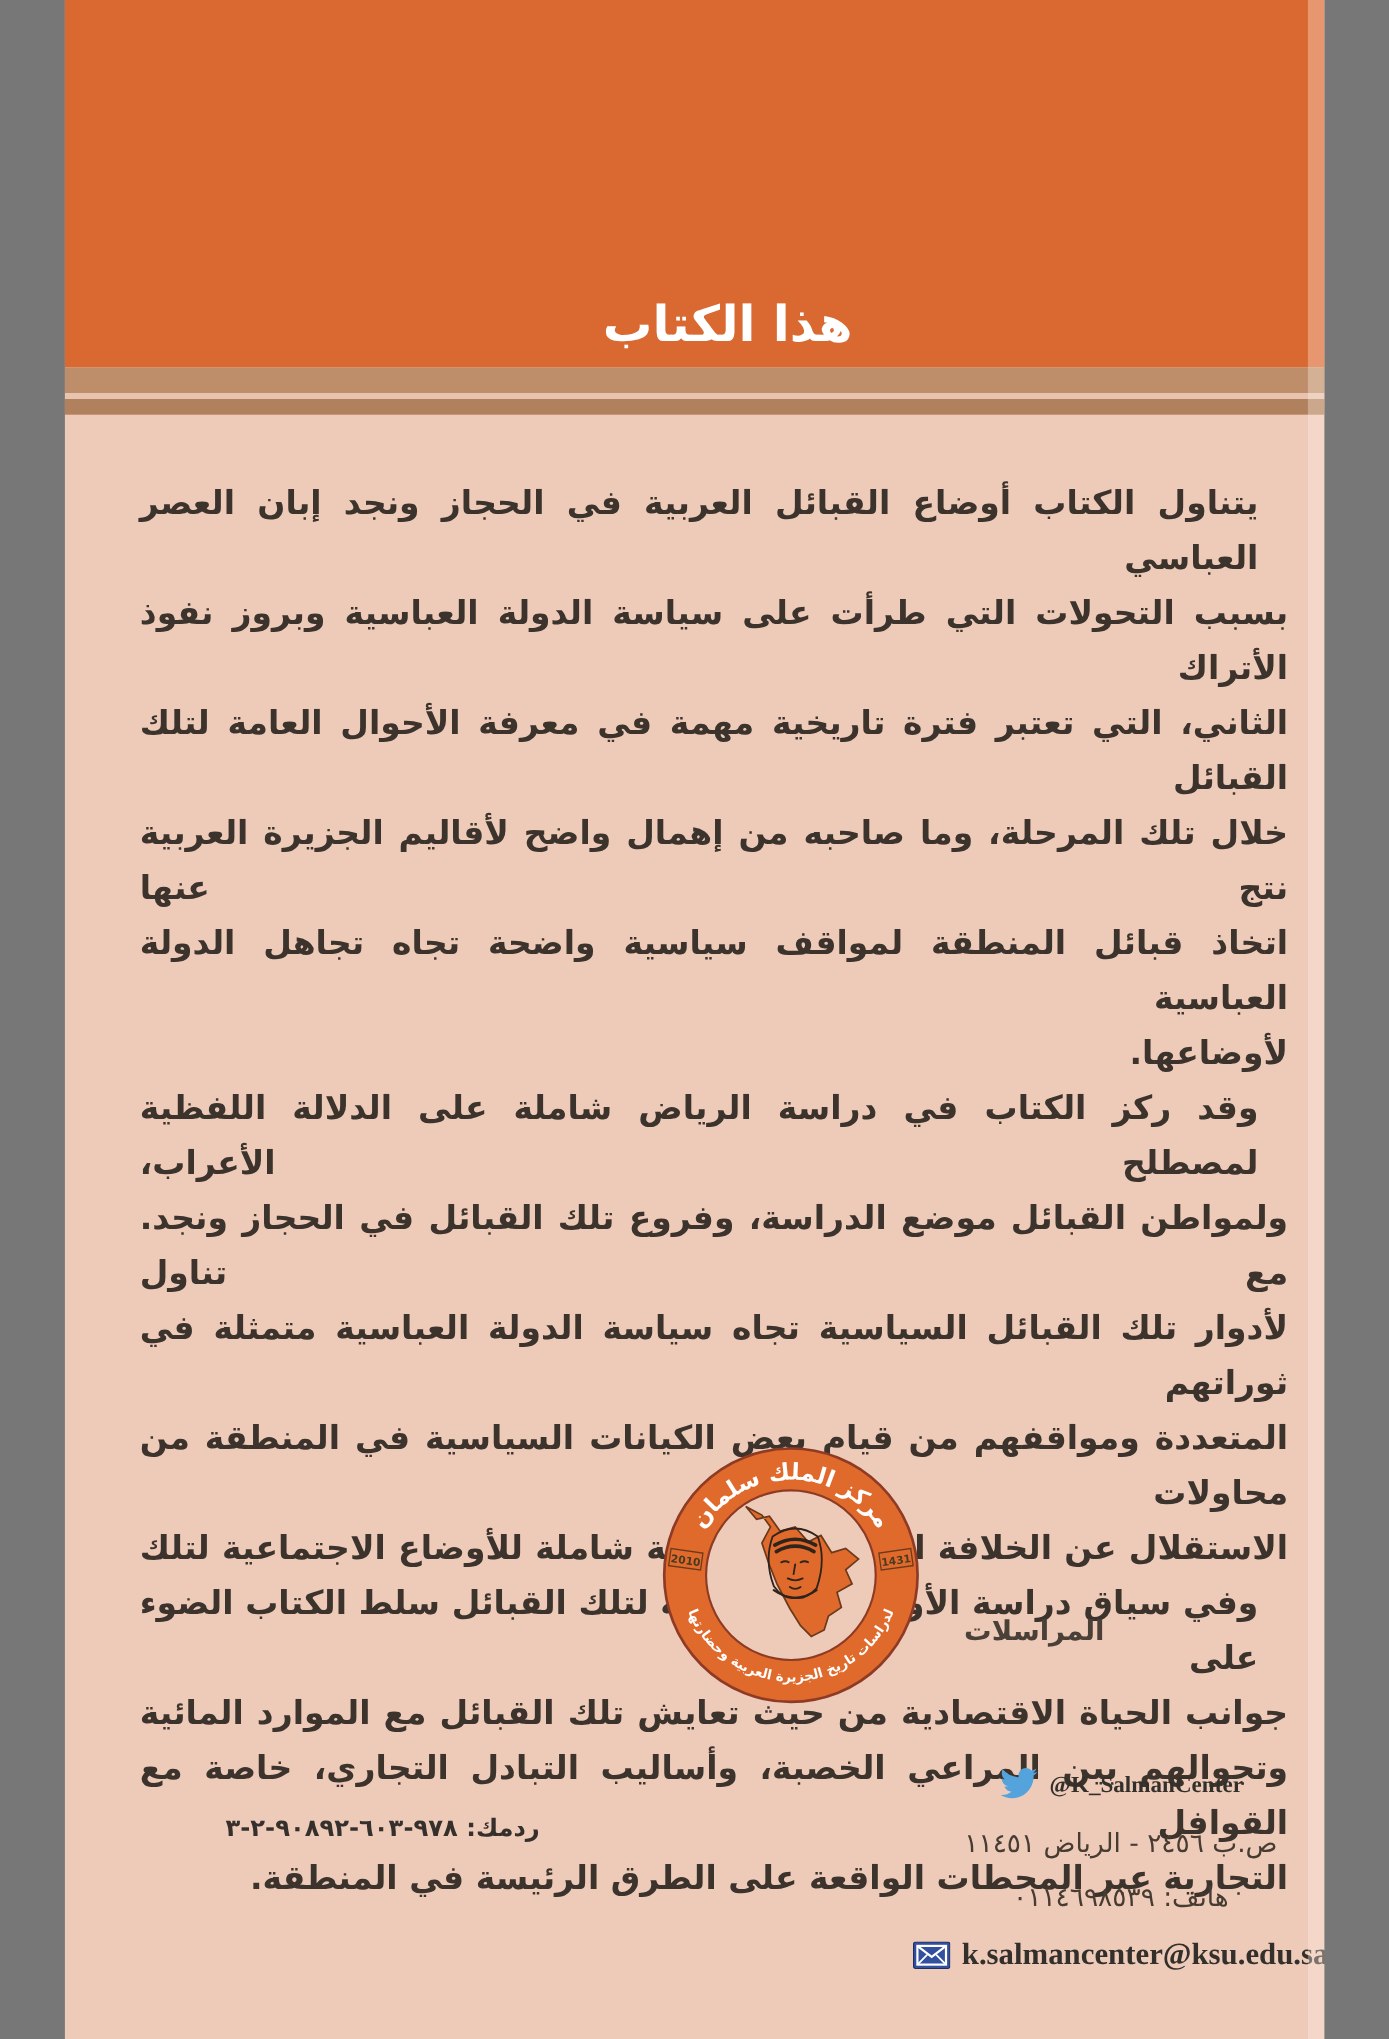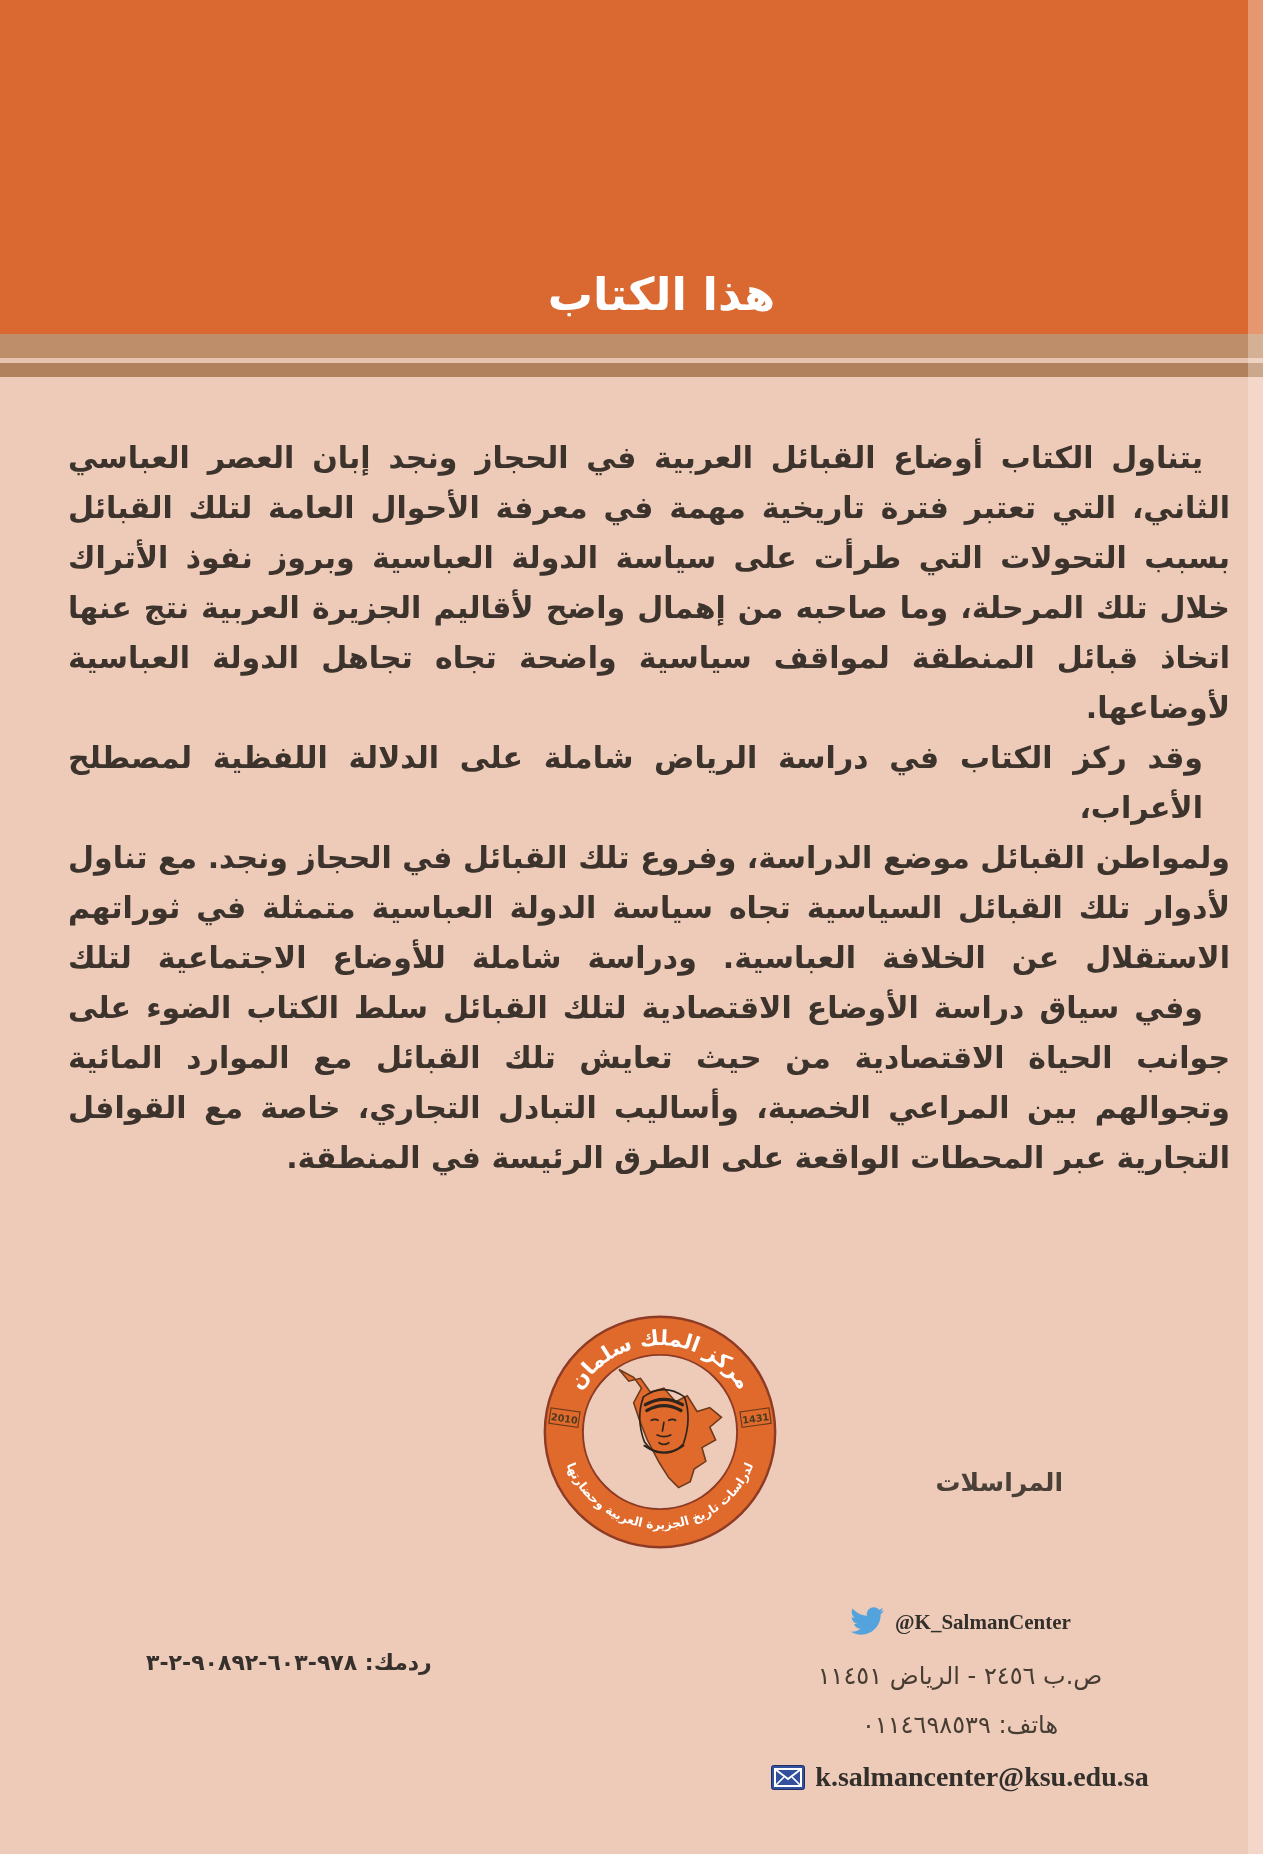--- a/index.html
+++ b/index.html
@@ -2,21 +2,21 @@
 <html lang="ar" style="--header-orange: #D96831; --band-tan: #BE8E6B; --band-light: #E7C3B0; --band-tan-dark: #B0815C; --page-pink: #EECAB9; --text-dark: #3B332C; --title-white: #FFFFFF; --twitter-blue: #55A3DC; --envelope-blue: #33509E; --logo-orange: #E06A2B; --logo-outline: #8E3B26;"><head>
 <meta charset="utf-8">
 <style>
   :root{
     --header-orange:#D96831; --band-tan:#BE8E6B; --band-light:#E7C3B0; --band-tan-dark:#B0815C;
     --page-pink:#EECAB9; --text-dark:#3B332C; --title-white:#FFFFFF;
     --twitter-blue:#55A3DC; --envelope-blue:#33509E; --logo-orange:#E06A2B; --logo-outline:#8E3B26;
   }
   html,body{margin:0;padding:0;background:#777;}
   .page{
-    position:relative; width:1263px; height:1854px; margin:0 auto;
+    position:relative; width:1145px; height:1854px; margin:0 auto;
     background:var(--page-pink); overflow:hidden;
     font-family:"DejaVu Sans", sans-serif; color:var(--text-dark);
   }
   
   .header-band{position:absolute; left:0; top:0; width:100%; height:334px; background:var(--header-orange);}
   .cover-title{
     position:absolute; left:0; right:0; top:268px; text-align:center;
     transform:translateX(30px);
     font-size:45px; font-weight:bold; color:var(--title-white); letter-spacing:1px;
   }
@@ -68,28 +68,29 @@
 <div class="page">
 
   <div class="header-band">
     <div class="cover-title">هذا الكتاب</div>
   </div>
 
   <div class="divider-band"></div>
 
   <div class="synopsis">
       <div class="line first">يتناول الكتاب أوضاع القبائل العربية في الحجاز ونجد إبان العصر العباسي</div>
+      <div class="line">بسبب التحولات التي طرأت على سياسة الدولة العباسية وبروز نفوذ الأتراك</div>
       <div class="line">الثاني، التي تعتبر فترة تاريخية مهمة في معرفة الأحوال العامة لتلك القبائل</div>
-      <div class="line">بسبب التحولات التي طرأت على سياسة الدولة العباسية وبروز نفوذ الأتراك</div>
       <div class="line">خلال تلك المرحلة، وما صاحبه من إهمال واضح لأقاليم الجزيرة العربية نتج عنها</div>
       <div class="line">اتخاذ قبائل المنطقة لمواقف سياسية واضحة تجاه تجاهل الدولة العباسية</div>
       <div class="line last">لأوضاعها.</div>
       <div class="line first">وقد ركز الكتاب في دراسة الرياض شاملة على الدلالة اللفظية لمصطلح الأعراب،</div>
       <div class="line">ولمواطن القبائل موضع الدراسة، وفروع تلك القبائل في الحجاز ونجد. مع تناول</div>
       <div class="line">لأدوار تلك القبائل السياسية تجاه سياسة الدولة العباسية متمثلة في ثوراتهم</div>
+      <div class="line">المتعددة ومواقفهم من قيام بعض الكيانات السياسية في المنطقة من محاولات</div>
       <div class="line">الاستقلال عن الخلافة العباسية. ودراسة شاملة للأوضاع الاجتماعية لتلك</div>
       <div class="line first">وفي سياق دراسة الأوضاع الاقتصادية لتلك القبائل سلط الكتاب الضوء على</div>
       <div class="line">جوانب الحياة الاقتصادية من حيث تعايش تلك القبائل مع الموارد المائية</div>
       <div class="line">وتجوالهم بين المراعي الخصبة، وأساليب التبادل التجاري، خاصة مع القوافل</div>
       <div class="line last">التجارية عبر المحطات الواقعة على الطرق الرئيسة في المنطقة.</div>
     </div>
 
   <div class="logo-wrap">
     <svg viewBox="-125 -125 250 250" width="244" height="244">
 

